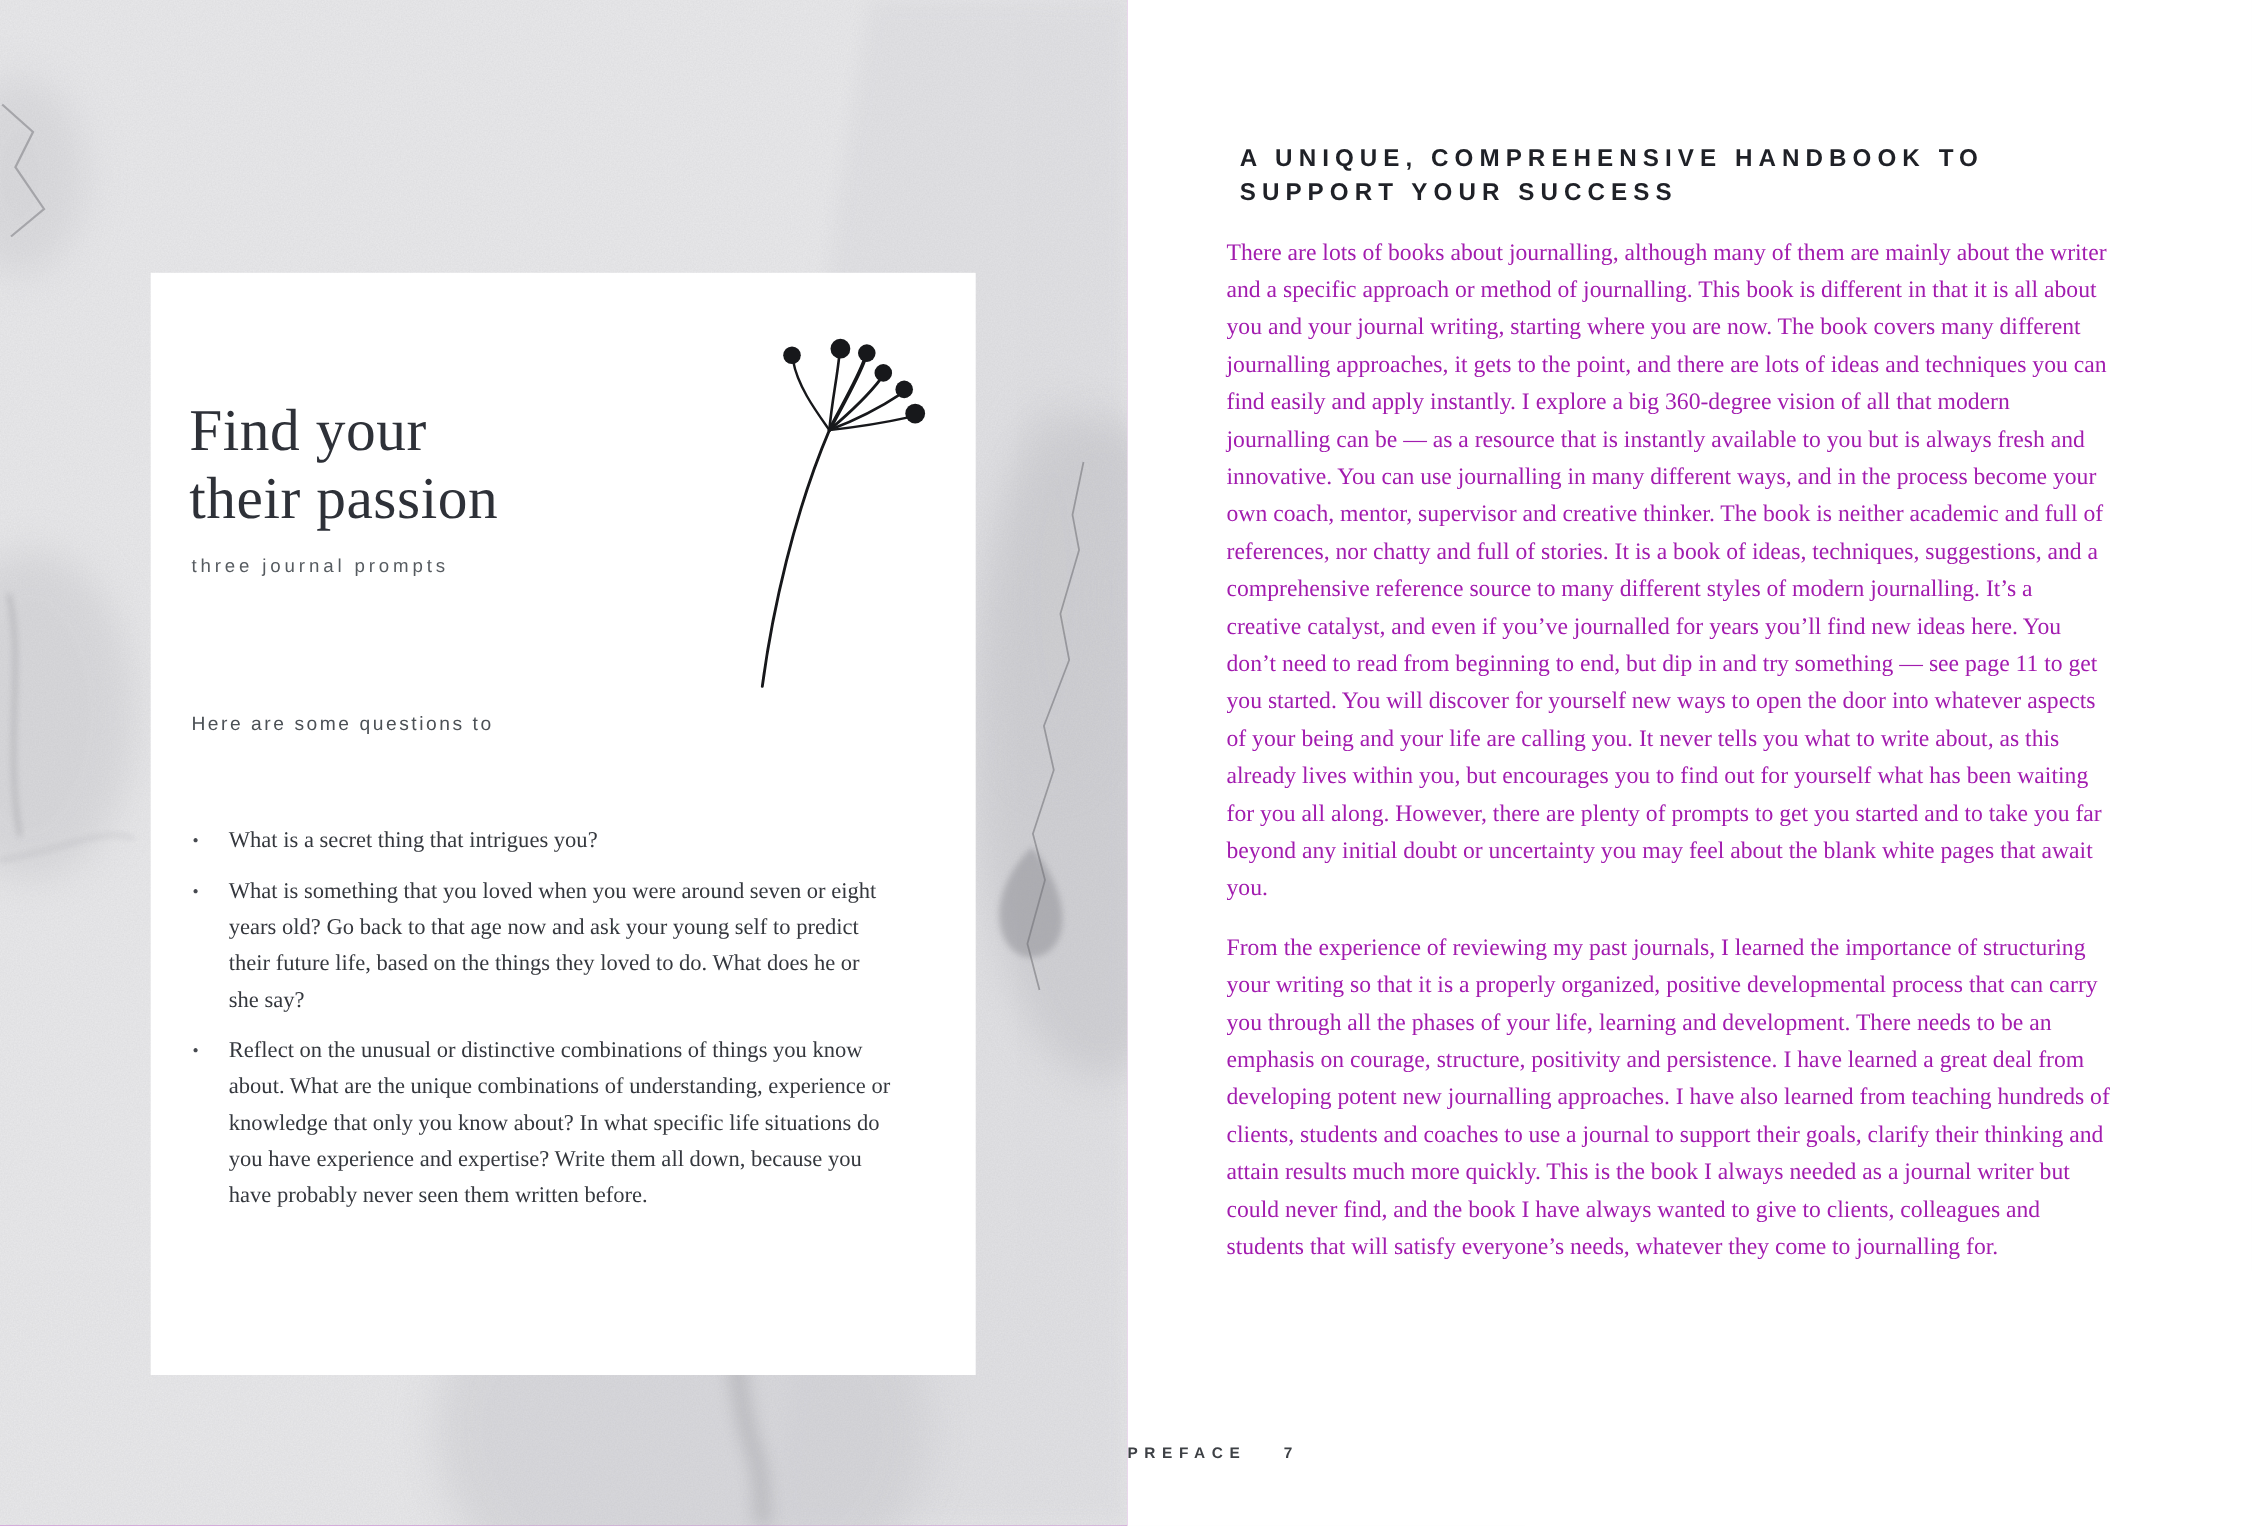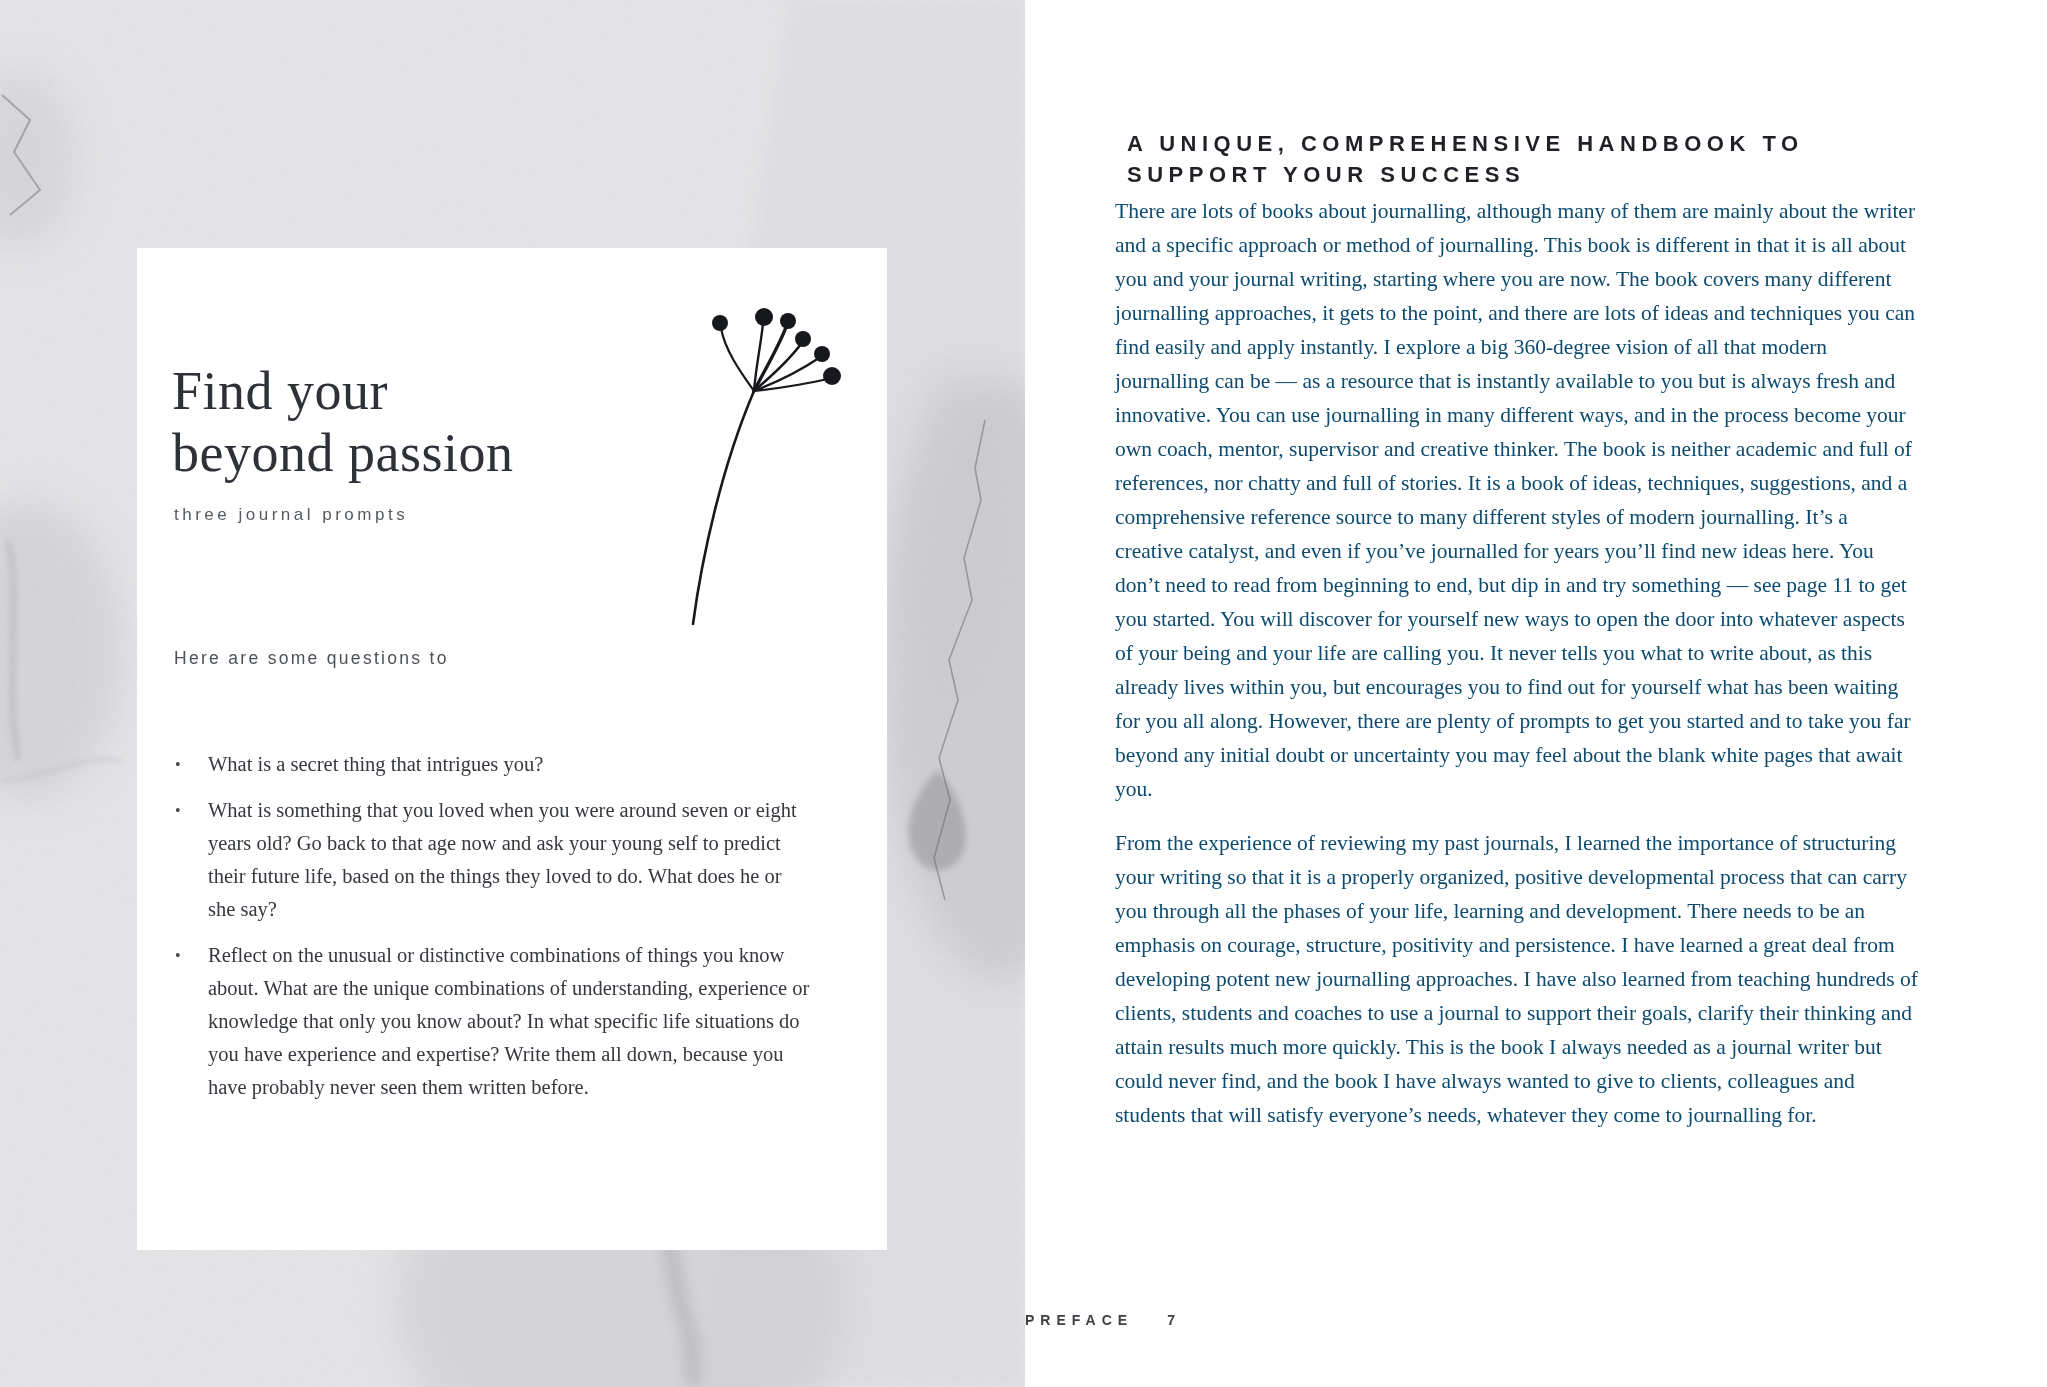--- a/index.html
+++ b/index.html
@@ -31,21 +31,21 @@
   .flower { position:absolute; left:545px; top:58px; width:160px; height:330px; }
 
   
   .page-right { position:absolute; left:1025px; top:0; width:1022px; height:1387px; background:#ffffff; }
   .rp-content { position:absolute; left:90px; top:128px; width:805px; }
 
   .section-heading { font-family:"Liberation Sans", sans-serif; font-weight:700; color:#1f2127;
                      font-size:22px; line-height:31px; letter-spacing:5.5px;margin-left:12px; }
   .section-heading span { display:block; }
 
-  .body-copy { margin-top:4px; color:#0c4a6e; font-size:21.5px; line-height:34px; }
+  .body-copy { margin-top:22px; color:#a21caf; font-size:21.5px; line-height:34px; }
   .body-copy p + p { margin-top:20px; }
 
   .page-footer { position:absolute; left:0; top:1312px; width:1022px; 
                  font-family:"Liberation Sans", sans-serif; font-size:14px; letter-spacing:6px;
                  color:#3d4045; font-weight:600; }
   .page-footer .pgnum { margin-left:34px; letter-spacing:2px; }
 </style>
 </head>
 <body>
 
@@ -81,21 +81,21 @@
       <path d="M2,95 L30,120 L14,152 L40,190 L10,215" stroke="#6f6f75" stroke-width="2" fill="none" opacity="0.5"></path>
       <ellipse cx="620" cy="1300" rx="225" ry="185" fill="#cdcdd2" opacity="0.55" filter="url(#b18)"></ellipse>
       <path d="M650,1080 C672,1150 660,1250 686,1320 C696,1350 690,1370 695,1387" stroke="#85858b" stroke-width="10" fill="none" opacity="0.5" filter="url(#b8)"></path>
       <path d="M0,782 C60,772 92,752 122,762" stroke="#9a9aa0" stroke-width="2" fill="none" opacity="0.45" filter="url(#b3)"></path>
       <rect width="1025" height="1387" filter="url(#grain)" opacity="0.18"></rect>
     </svg>
 
     <div class="card">
       <h1 class="card-title">
         <span>Find your</span>
-        <span>beyond passion</span>
+        <span>their passion</span>
       </h1>
 
       <div class="card-subtitle">three journal prompts</div>
 
       <div class="card-intro">
         <span>Here are some questions to</span>
       </div>
 
       <ul class="prompts">
         <li class="prompt">

